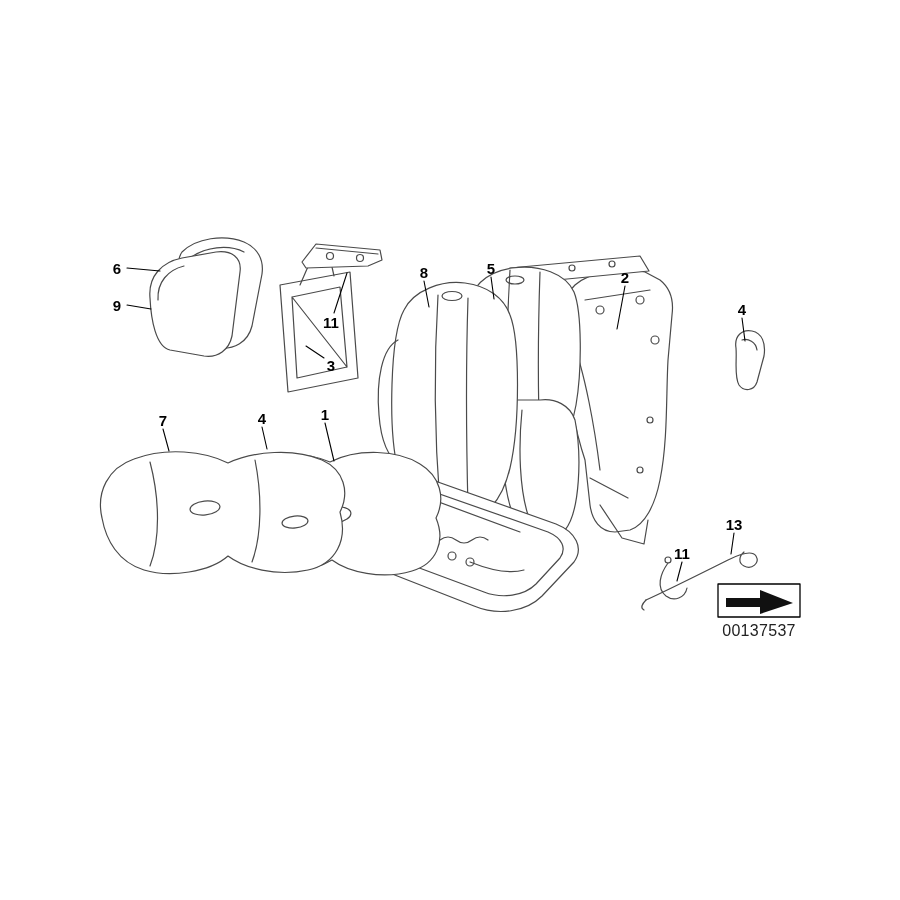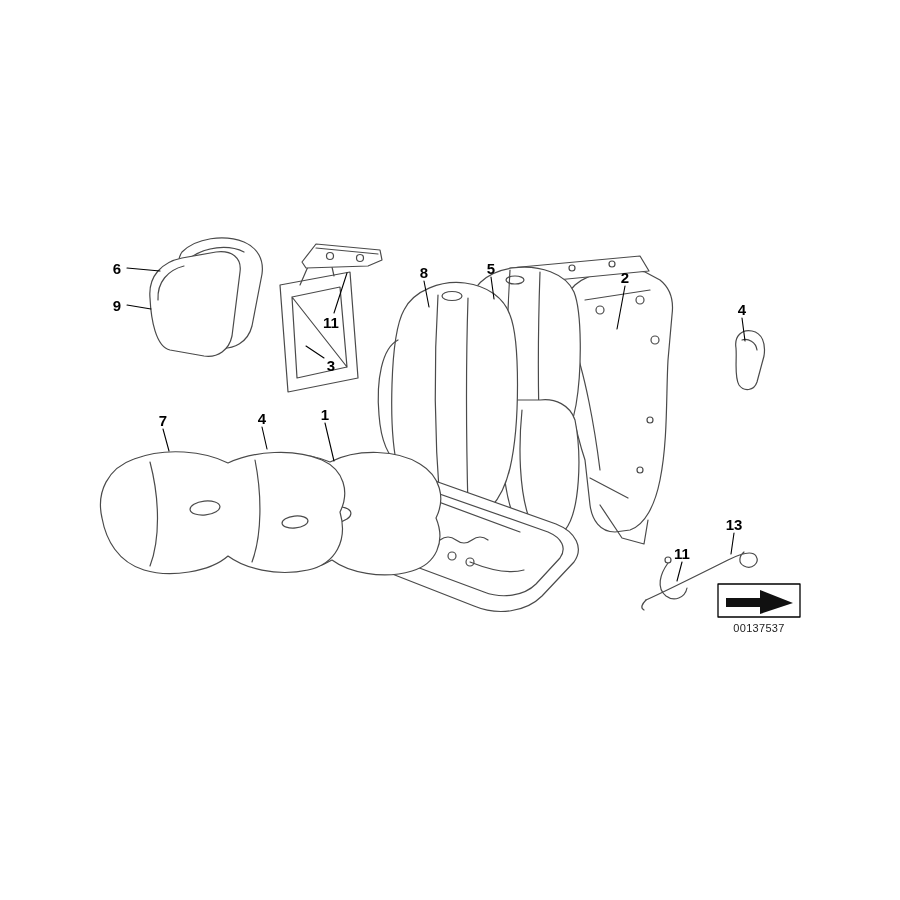--- a/index.html
+++ b/index.html
@@ -23,21 +23,21 @@
     transform:translate(-50%,-50%);
     font-weight:bold;
     font-size:15px;
     color:#000;
     line-height:1;
     user-select:none;
   }
   .stamp-text{
     position:absolute;
     transform:translate(-50%,0);
-    font-size:11px;
+    font-size:16px;
     color:#222;
     letter-spacing:.3px;
   }
 </style>
 </head>
 <body>
 
 <div class="canvas">
 
   <svg class="lineart" width="900" height="900" viewBox="0 0 900 900">

